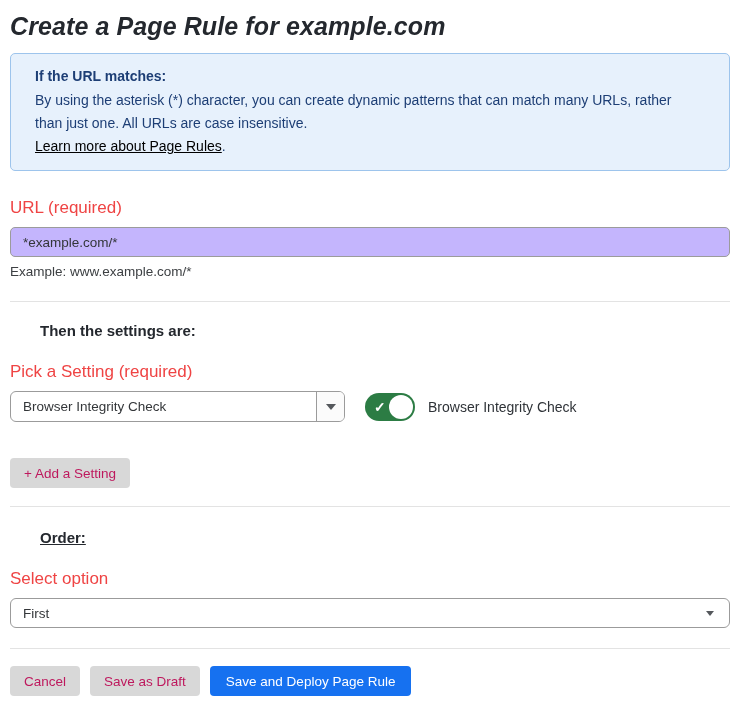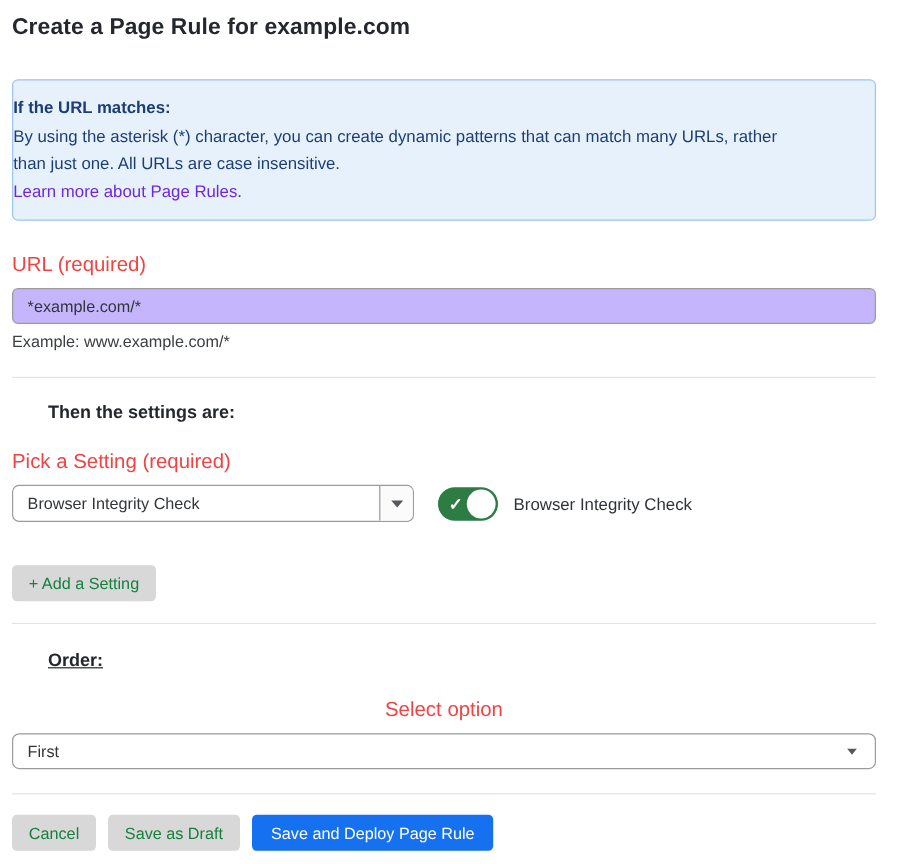--- a/index.html
+++ b/index.html
@@ -8,44 +8,46 @@
     width: 750px;
     height: 720px;
     font-family: "Liberation Sans", sans-serif;
     color: #36393d;
     overflow: hidden;
   }
   .container {
     padding: 12px 20px 30px 10px;
   }
   .page-title {
-    font-size: 19px;
+    font-size: 25px;
     font-weight: bold;
     color: #24282e;
     letter-spacing: 0.1px;
+    font-style: italic;
   }
   .info-box {
-    margin-top: 32px;
+    margin-top: 12px;
     background: #e7f1fc;
     border: 1px solid #9dc4ec;
     border-radius: 5px;
-    padding: 11px 16px 12px 0;
+    padding: 11px 16px 12px 24px;
     color: #1d3e75;
     font-size: 14px;
     line-height: 23px;
   }
   .info-heading {
     font-weight: bold;
     font-size: 14px;
     margin-bottom: 1px;
   }
   .info-body { max-width: 660px; }
   .info-link-line { margin-top: 0; }
   .info-link {
-    color: #6d28d9;
+    color: #000000;
+    text-decoration: underline;
     cursor: pointer;
   }
   .field-label {
     font-size: 17px;
     color: #ef4444;
   }
   .url-label { margin-top: 27px; }
   .text-input {
     display: block;
     width: 100%;
@@ -154,25 +156,25 @@
     height: 30px;
     padding: 0 14px;
     border: none;
     border-radius: 4px;
     font-family: "Liberation Sans", sans-serif;
     font-size: 13.5px;
     cursor: pointer;
   }
   .btn-gray {
     background: #d8d8d8;
-    color: #15803d;
+    color: #be185d;
   }
   .add-setting-btn { margin-top: 36px; }
   .order-heading { margin-top: 22px; text-decoration: underline; }
-  .order-select-label { margin-top: 23px; text-align: center; }
+  .order-select-label { margin-top: 23px; }
   .order-select {
     margin-top: 9px;
     width: 100%;
     height: 30px;
     border: 1px solid #9b9b9b;
     border-radius: 6px;
     background: #ffffff;
     display: flex;
     align-items: center;
     padding: 6px 12px;

